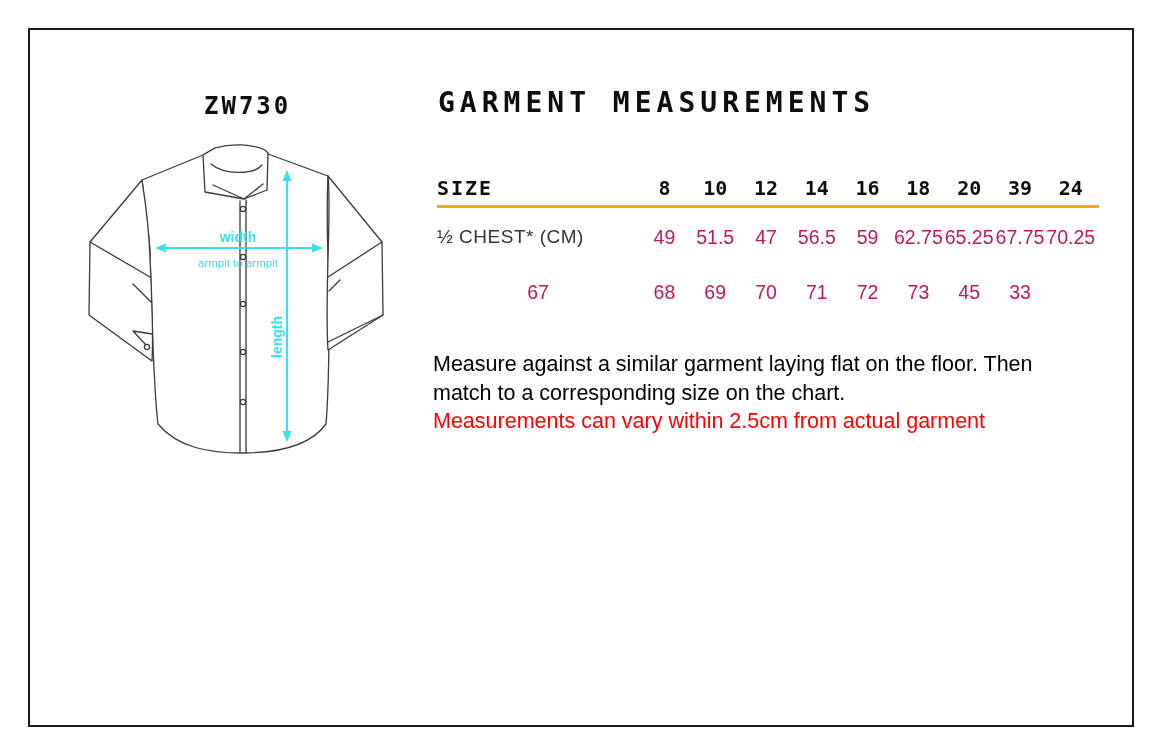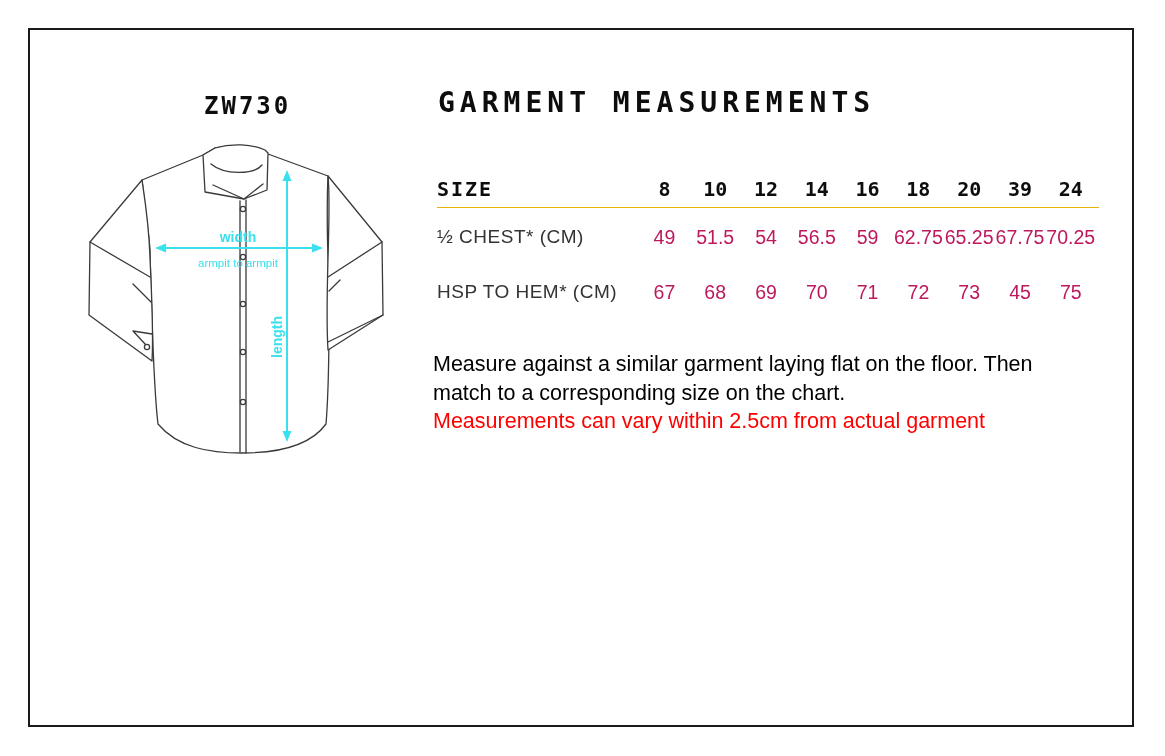--- a/index.html
+++ b/index.html
@@ -13,21 +13,21 @@
     font-size:24px; letter-spacing:3px; color:#0d0d0d; white-space:nowrap; }
 
   .main-title { position:absolute; left:438px; top:86px;
     font-family:"DejaVu Sans Mono", monospace; font-weight:bold;
     font-size:28px; letter-spacing:5px; color:#0d0d0d; white-space:nowrap; }
 
   .shirt-svg { position:absolute; left:80px; top:140px; }
 
   .size-table { position:absolute; left:437px; top:170px; width:662px; }
   .t-row { display:grid; grid-template-columns:202px repeat(9, 50.8px); align-items:center; }
-  .t-head { height:38px; border-bottom:1px solid #eab308; }
+  .t-head { height:38px; border-bottom:3px solid #eab308; }
   .t-head .t-label { font-family:"DejaVu Sans Mono", monospace; font-weight:bold;
     font-size:20px; letter-spacing:2px; color:#0d0d0d; }
   .t-head .t-cell { font-family:"DejaVu Sans Mono", monospace; font-weight:bold;
     font-size:20px; color:#0d0d0d; text-align:center; }
   .t-body1 { height:58px; }
   .t-body2 { height:52px; }
   .t-row .row-label { font-size:19px; color:#333333; letter-spacing:0.5px; white-space:nowrap; }
   .t-row .val { font-size:19.5px; color:#be185d; text-align:center; white-space:nowrap; }
 
   .notes { position:absolute; left:433px; top:350px; width:690px;
@@ -101,39 +101,38 @@
     <div class="t-cell">16</div>
     <div class="t-cell">18</div>
     <div class="t-cell">20</div>
     <div class="t-cell">39</div>
     <div class="t-cell">24</div>
   </div>
   <div class="t-row t-body1">
     <div class="row-label">½ CHEST* (CM)</div>
     <div class="val">49</div>
     <div class="val">51.5</div>
-    <div class="val">54</div>
+    <div class="val">47</div>
     <div class="val">56.5</div>
     <div class="val">59</div>
     <div class="val">62.75</div>
     <div class="val">65.25</div>
     <div class="val">67.75</div>
     <div class="val">70.25</div>
   </div>
   <div class="t-row t-body2">
-    <div class="row-label">HSP TO HEM* (CM)</div>
     <div class="val">67</div>
     <div class="val">68</div>
     <div class="val">69</div>
     <div class="val">70</div>
     <div class="val">71</div>
     <div class="val">72</div>
     <div class="val">73</div>
     <div class="val">45</div>
-    <div class="val">75</div>
+    <div class="val">33</div>
   </div>
 </div>
 
 <div class="notes">
   <div>Measure against a similar garment laying flat on the floor. Then</div>
   <div>match to a corresponding size on the chart.</div>
   <div class="warning">Measurements can vary within 2.5cm from actual garment</div>
 </div>
 
 </body></html>

